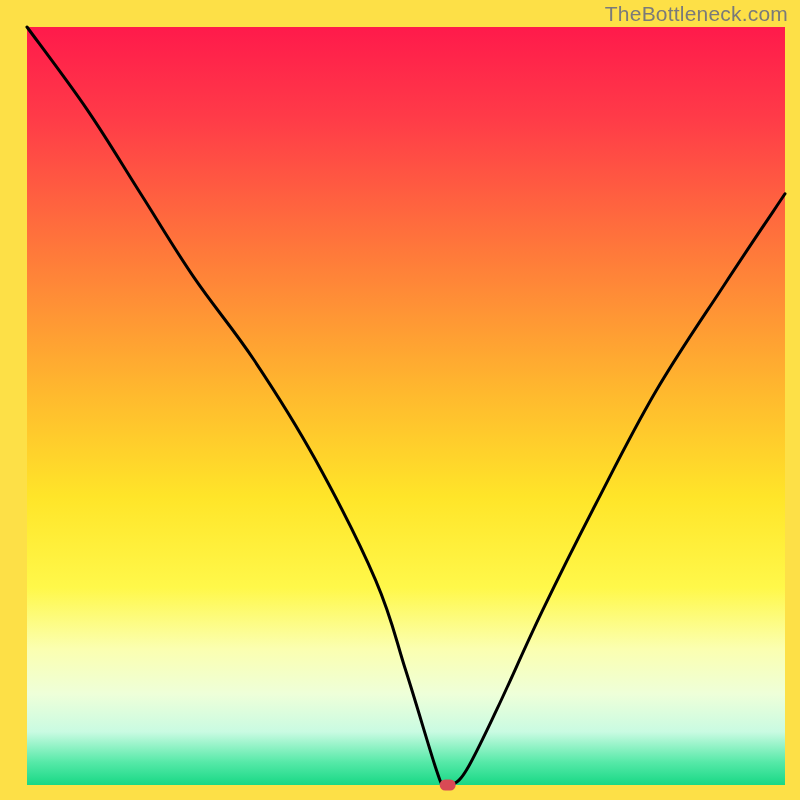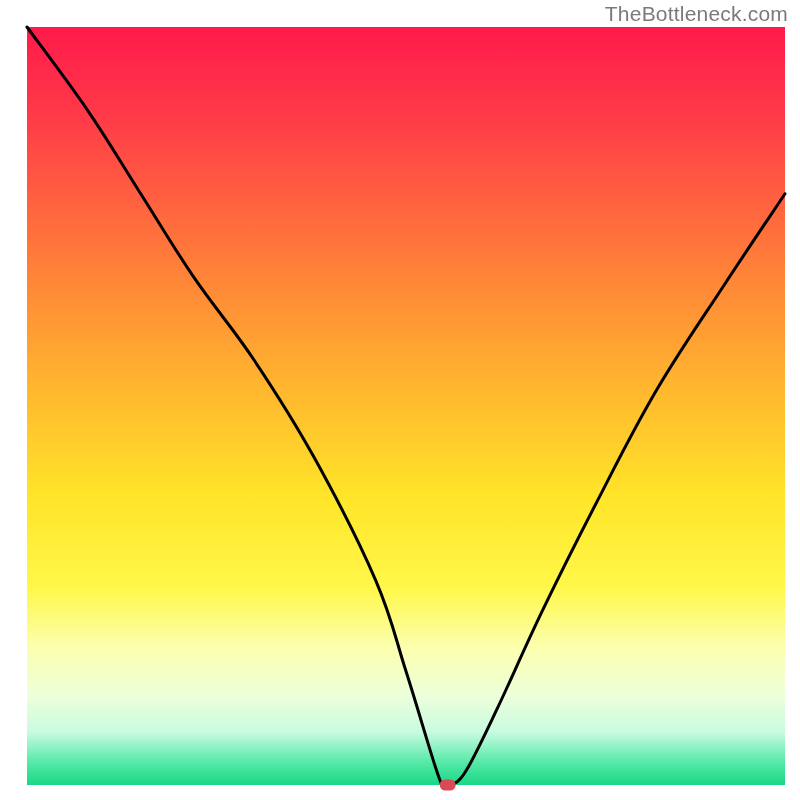--- a/index.html
+++ b/index.html
@@ -8,21 +8,21 @@
     width: 800px;
     height: 800px;
     background: #000;
     overflow: hidden;
     font-family: Arial, Helvetica, sans-serif;
   }
   .frame {
     position: absolute;
     left: 0; top: 0;
     width: 800px; height: 800px;
-    background: #ffffff;
+    background: #fde047;
   }
   .watermark {
     position: absolute;
     top: 2px;
     right: 12px;
     color: #7a7a7a;
     font-size: 21px;
     font-weight: 500;
     letter-spacing: 0.2px;
     z-index: 5;

